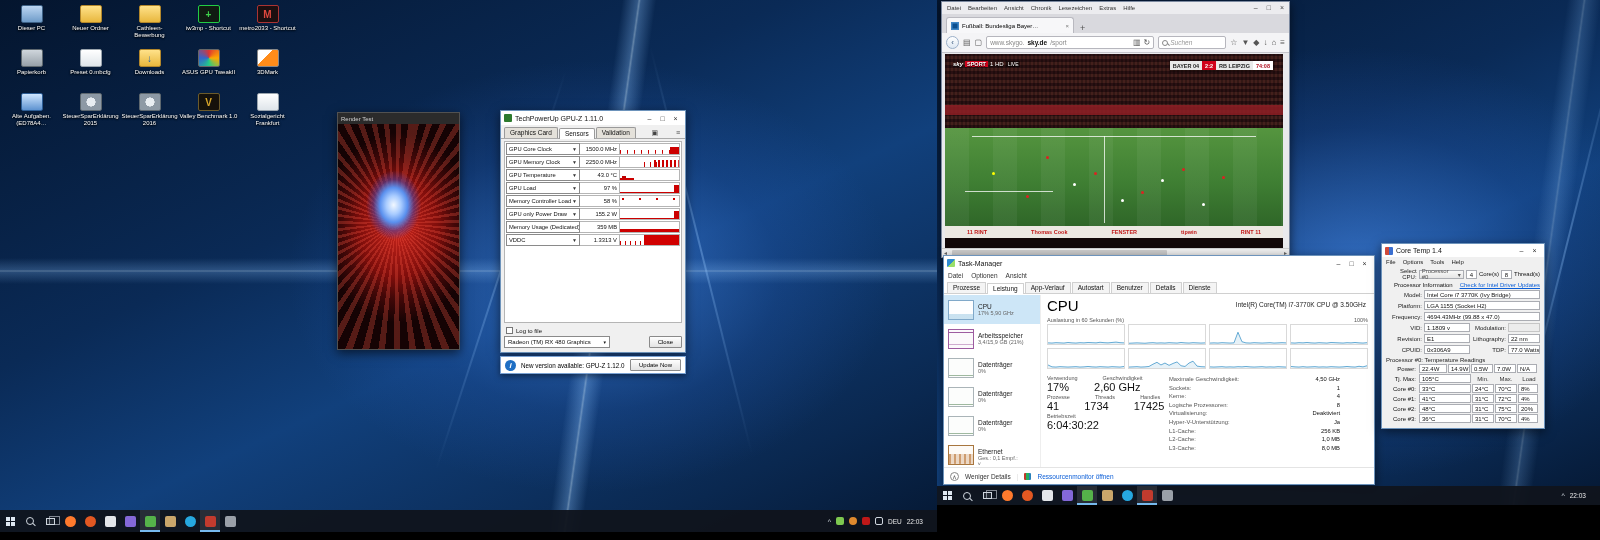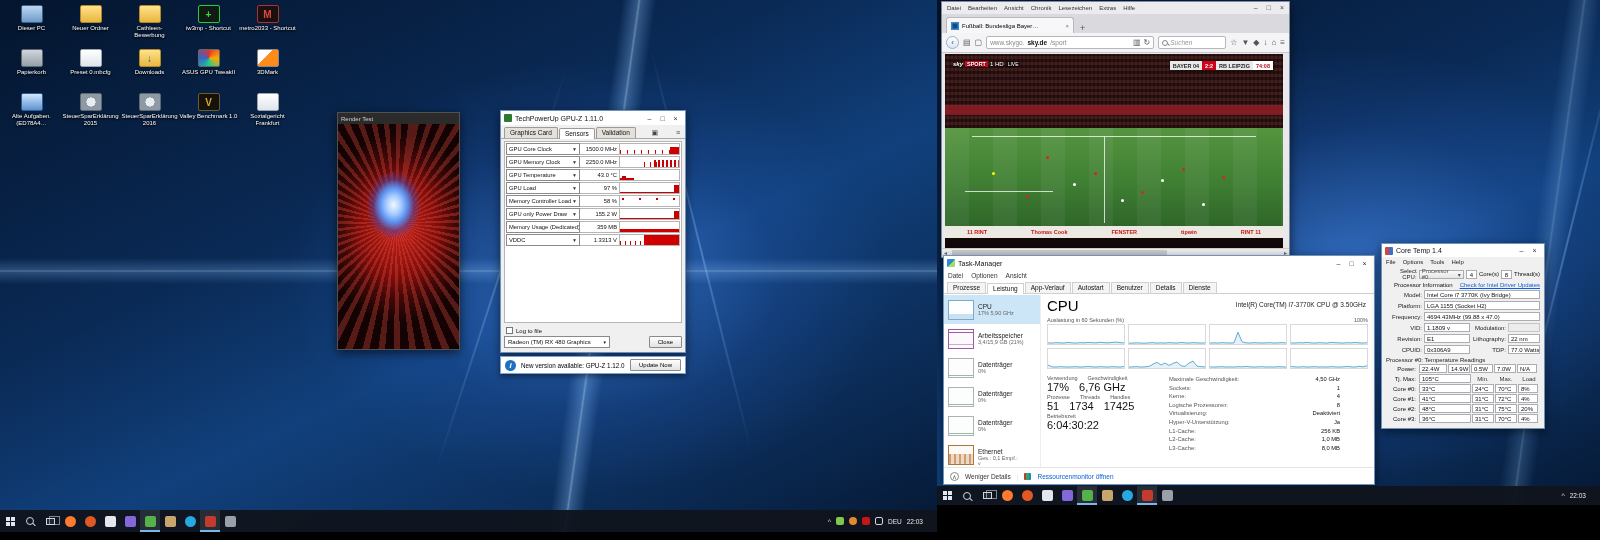--- a/index.html
+++ b/index.html
@@ -208,21 +208,21 @@
   #tm-side .scrolldn { position:absolute; bottom:0; left:35%; font-size:6px; color:#666; }
   #tm-main { flex:1; position:relative; padding:2px 6px 0 6px; }
   #tm-main h1 { font-size:15px; font-weight:normal; color:#000; }
   #tm-model { position:absolute; right:8px; top:6px; font-size:6.5px; color:#222; }
   #tm-glabel { display:flex; justify-content:space-between; font-size:5.5px; color:#555; margin-top:3px; }
   #tm-graphs { display:grid; grid-template-columns:repeat(4,1fr); gap:3px 3px; margin-top:1px; }
   .cpu-graph { border:1px solid #d9d9d9; height:21px; background:#fff; }
   .cpu-graph svg { display:block; width:100%; height:100%; }
   #tm-stats { display:flex; margin-top:6px; }
   #tm-big { width:118px; }
-  .bigrow { display:flex; gap:10px; }
+  .bigrow { display:flex; gap:25px; }
   .bigcell .lab { font-size:5.5px; color:#555; }
   .bigcell .val { font-size:11px; font-weight:300; color:#111; line-height:13px; }
   #tm-pairs { flex:1; padding-left:4px; }
   .pair { display:flex; font-size:5.8px; line-height:8.6px; color:#555; }
   .pair .pv { margin-left:auto; color:#111; padding-right:28px; }
   #tm .footer { position:absolute; left:0; right:0; bottom:0; height:17px; border-top:1px solid #e4e4e4;
     display:flex; align-items:center; gap:6px; padding:0 6px; font-size:6.5px; color:#333; background:#fff; }
   .circle-chev { width:9px; height:9px; border:1px solid #888; border-radius:50%; color:#555;
     font-size:6px; line-height:8px; text-align:center; }
   .resmon-ico { width:7px; height:7px; background:linear-gradient(90deg,#c0392b 33%,#27ae60 33% 66%,#2980b9 66%); border-radius:1px; }
@@ -744,37 +744,37 @@
                   </div>
                   <div class="bigcell">
                     <div class="lab">Geschwindigkeit</div>
                   </div>
                 </div>
                 <div class="bigrow">
                   <div class="bigcell">
                     <div class="val">17%</div>
                   </div>
                   <div class="bigcell">
-                    <div class="val">6,76 GHz</div>
+                    <div class="val">2,60 GHz</div>
                   </div>
                 </div>
                 <div class="bigrow">
                   <div class="bigcell">
                     <div class="lab">Prozesse</div>
                   </div>
                   <div class="bigcell">
                     <div class="lab">Threads</div>
                   </div>
                   <div class="bigcell">
                     <div class="lab">Handles</div>
                   </div>
                 </div>
                 <div class="bigrow">
                   <div class="bigcell">
-                    <div class="val">51</div>
+                    <div class="val">41</div>
                   </div>
                   <div class="bigcell">
                     <div class="val">1734</div>
                   </div>
                   <div class="bigcell">
                     <div class="val">17425</div>
                   </div>
                 </div>
                 <div class="bigrow">
                   <div class="bigcell">

